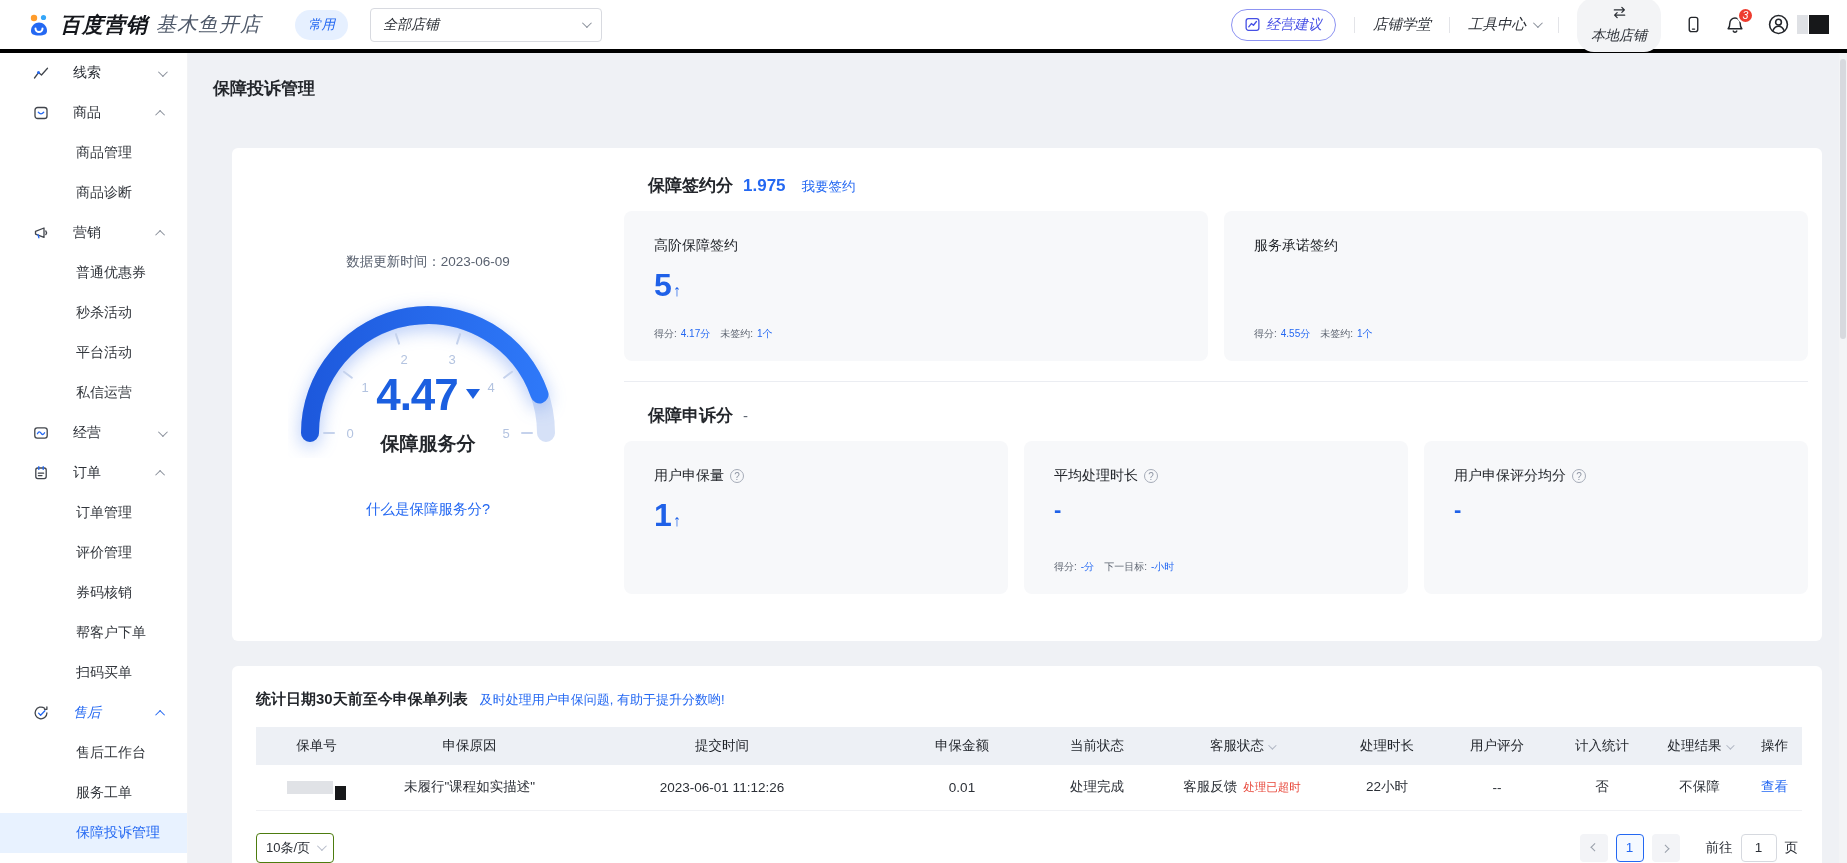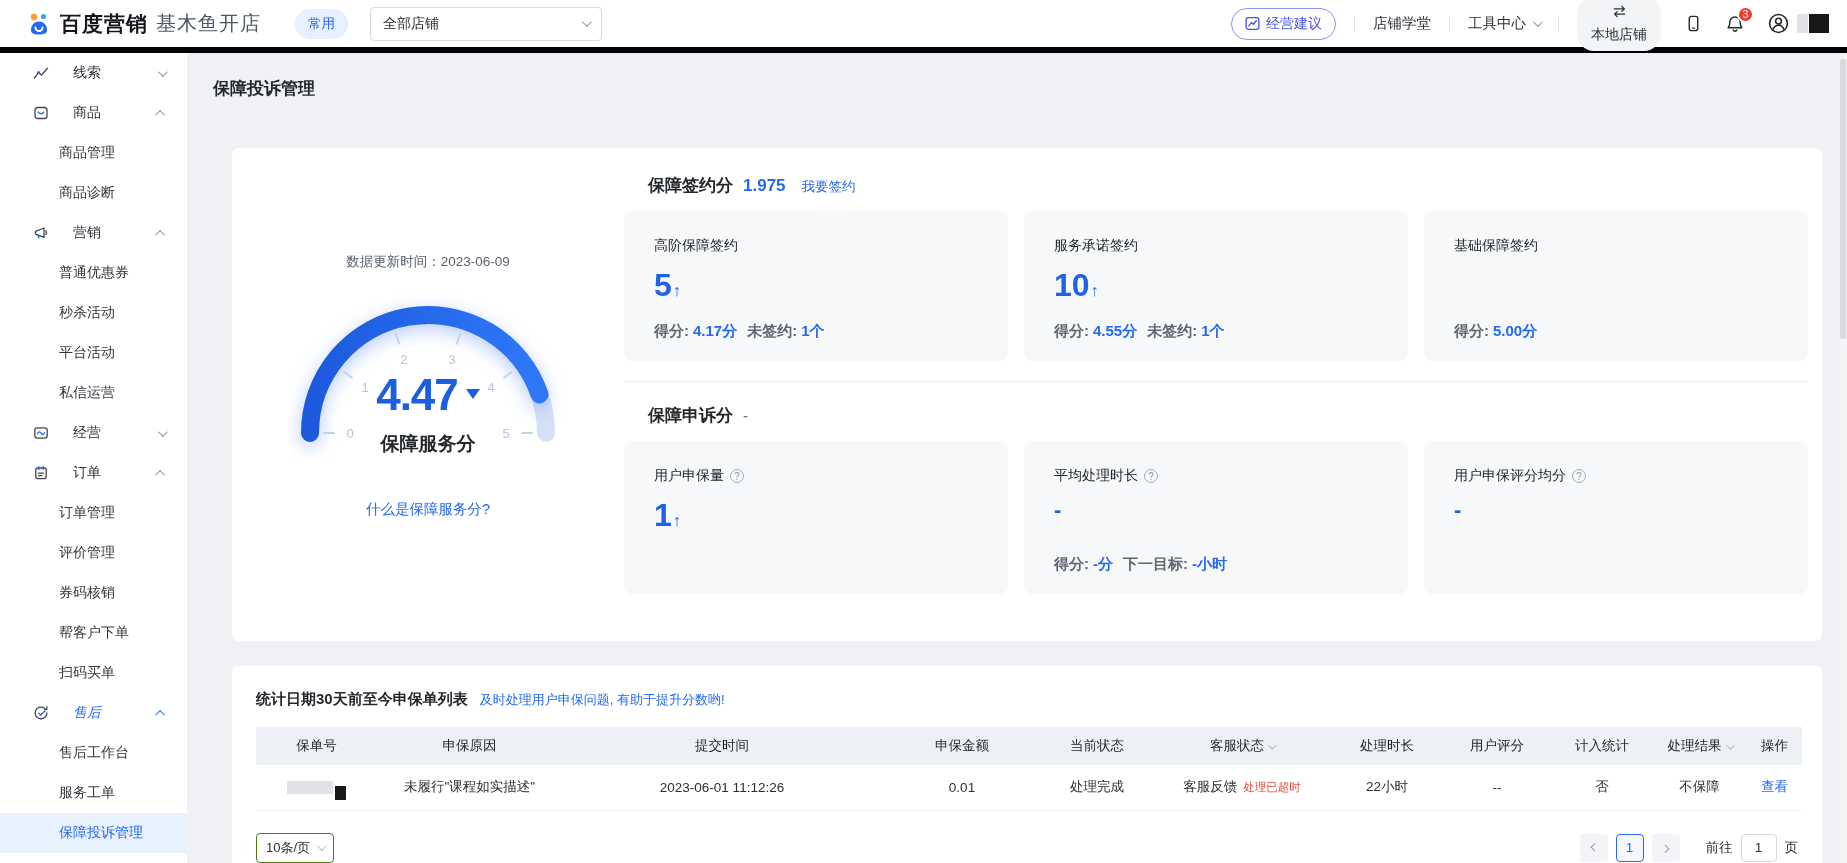--- a/index.html
+++ b/index.html
@@ -1,21 +1,21 @@
 <!DOCTYPE html>
 <html><head>
 <meta charset="utf-8">
 <style>
   * { margin:0; padding:0; box-sizing:border-box; }
   html,body { width:1847px; height:863px; overflow:hidden; }
   body { font-family:"Liberation Sans","DejaVu Sans",sans-serif; background:#eff1f5; color:#23262b; position:relative; }
 
   
   .topbar { position:absolute; top:0; left:0; width:1847px; height:53px; background:#fff;
-            border-bottom:6px solid #000000; display:flex; align-items:center; padding:0 18px 0 26px; z-index:30; }
+            border-bottom:4px solid #000000; display:flex; align-items:center; padding:0 18px 0 26px; z-index:30;font-style:italic; }
   .brand-bold { font-size:21px; font-weight:bold; color:#15171c; margin-left:8px; letter-spacing:1px; }
   .brand-light { font-size:20px; color:#4e5869; margin-left:8px; letter-spacing:1px; }
   .fav-pill { margin-left:34px; background:#e6f0ff; color:#2468f2; font-size:13.5px; padding:6px 13px; border-radius:16px; cursor:pointer; }
   .shop-select { margin-left:22px; width:232px; height:34px; border:1px solid #d8dae0; border-radius:4px;
                  display:flex; align-items:center; justify-content:space-between; padding:0 12px; font-size:14px; color:#2b2f36; cursor:pointer; background:#fff; }
   .chev { display:inline-block; width:7px; height:7px; border-right:1.4px solid #8a909b; border-bottom:1.4px solid #8a909b; }
   .chev.down { transform:rotate(45deg) translateY(-2px); }
   .chev.up { transform:rotate(-135deg) translateY(-2px); }
   .top-spacer { flex:1; }
   .suggest-btn { display:flex; align-items:center; gap:6px; border:1px solid #8d93f2; color:#4650e5;
@@ -29,21 +29,21 @@
            font-size:10.5px; border-radius:9px; border:2px solid #fff; display:flex; align-items:center; justify-content:center; padding:0 3px; }
   .censor-light { display:inline-block; width:11px; height:19px; background:#dfe1e5; margin-left:8px; }
   .censor-dark  { display:inline-block; width:20px; height:19px; background:#17181a; margin-left:1px; }
 
   
   .sidebar { position:absolute; top:53px; left:0; width:188px; bottom:0; background:#fff; z-index:20; border-right:1px solid #f2f3f5; }
   .nav-top { height:40px; display:flex; align-items:center; padding:0 22px 0 32px; cursor:pointer; font-size:14px; color:#2b2f36; }
   .nav-top .nav-lbl { margin-left:24px; flex:1; }
   .nav-top.active-section { color:#2468f2;font-style:italic; }
   .nav-top.active-section .chev { border-color:#2468f2; }
-  .nav-sub { height:40px; display:flex; align-items:center; padding-left:59px; font-size:14px; color:#33373d; cursor:pointer; }
+  .nav-sub { height:40px; display:flex; align-items:center; padding-left:76px; font-size:14px; color:#33373d; cursor:pointer; }
   .nav-sub.active { background:#e8f2ff; color:#2468f2; }
   .nav-ic { width:17px; height:17px; display:flex; align-items:center; justify-content:center; }
 
   
   .main { position:absolute; top:53px; left:188px; right:0; bottom:0; background:#eff1f5; padding:24px 25px 0; overflow:hidden; }
   .page-title { font-size:17px; font-weight:600; color:#23262b; margin-left:0; }
   .card { background:#fff; border-radius:6px; margin-left:19px; }
   .card-top { margin-top:48px; height:493px; display:flex; }
 
   
@@ -69,21 +69,21 @@
   .mini-row { display:flex; gap:16px; margin-top:14px; }
   .mini-card { flex:1; background:#f7f8fa; border-radius:8px; height:150px; padding:26px 30px 20px; display:flex; flex-direction:column; }
   .mini-row.appeal .mini-card { height:153px; }
   .mini-title { font-size:14px; color:#23262b; display:flex; align-items:center; gap:6px; }
   .help { width:14px; height:14px; border:1px solid #a6acb8; border-radius:50%; display:inline-flex; align-items:center; justify-content:center;
           font-size:10px; color:#8e95a3; cursor:pointer; }
   .help::after { content:"?"; }
   .mini-value { margin-top:14px; font-size:32px; font-weight:bold; color:#1f61e8; line-height:1; }
   .mini-value .up::after { content:"↑"; font-size:16px; font-weight:normal; margin-left:1px; }
   .mini-value.dash { font-size:22px; }
-  .mini-stats { margin-top:auto; font-size:15px;font-weight:bold; }
+  .mini-stats { margin-top:auto; font-size:10px; }
   .mini-stats .k { color:#5f6672; }
   .mini-stats .v { color:#2468f2; margin-left:4px; margin-right:10px; }
   .divider { border:none; border-top:1px solid #ebedf2; margin-top:20px; }
   .sec-head.second { margin-top:22px; }
 
   
   .card-table { margin-top:25px; height:240px; padding:24px; }
   .tbl-head { display:flex; align-items:flex-end; }
   .tbl-title { font-size:15px; font-weight:bold; color:#23262b; }
   .tbl-tip { font-size:13px; color:#2468f2; margin-left:12px; }
@@ -319,29 +319,22 @@
       <div class="mini-row">
         <div class="mini-card">
           <div class="mini-title">高阶保障签约</div>
           <div class="mini-value"><span>5</span><span class="up"></span></div>
           <div class="mini-stats">
             <span class="k">得分:</span><span class="v">4.17分</span><span class="k">未签约:</span><span class="v">1个</span>
           </div>
         </div>
         <div class="mini-card">
           <div class="mini-title">服务承诺签约</div>
-          <div class="mini-value"><span>10</span><span class="up"></span></div>
           <div class="mini-stats">
             <span class="k">得分:</span><span class="v">4.55分</span><span class="k">未签约:</span><span class="v">1个</span>
-          </div>
-        </div>
-        <div class="mini-card">
-          <div class="mini-title">基础保障签约</div>
-          <div class="mini-stats">
-            <span class="k">得分:</span><span class="v">5.00分</span>
           </div>
         </div>
       </div>
 
       <hr class="divider">
 
       <div class="sec-head second">
         <span class="sec-title">保障申诉分</span>
         <span class="sec-dash">-</span>
       </div>

